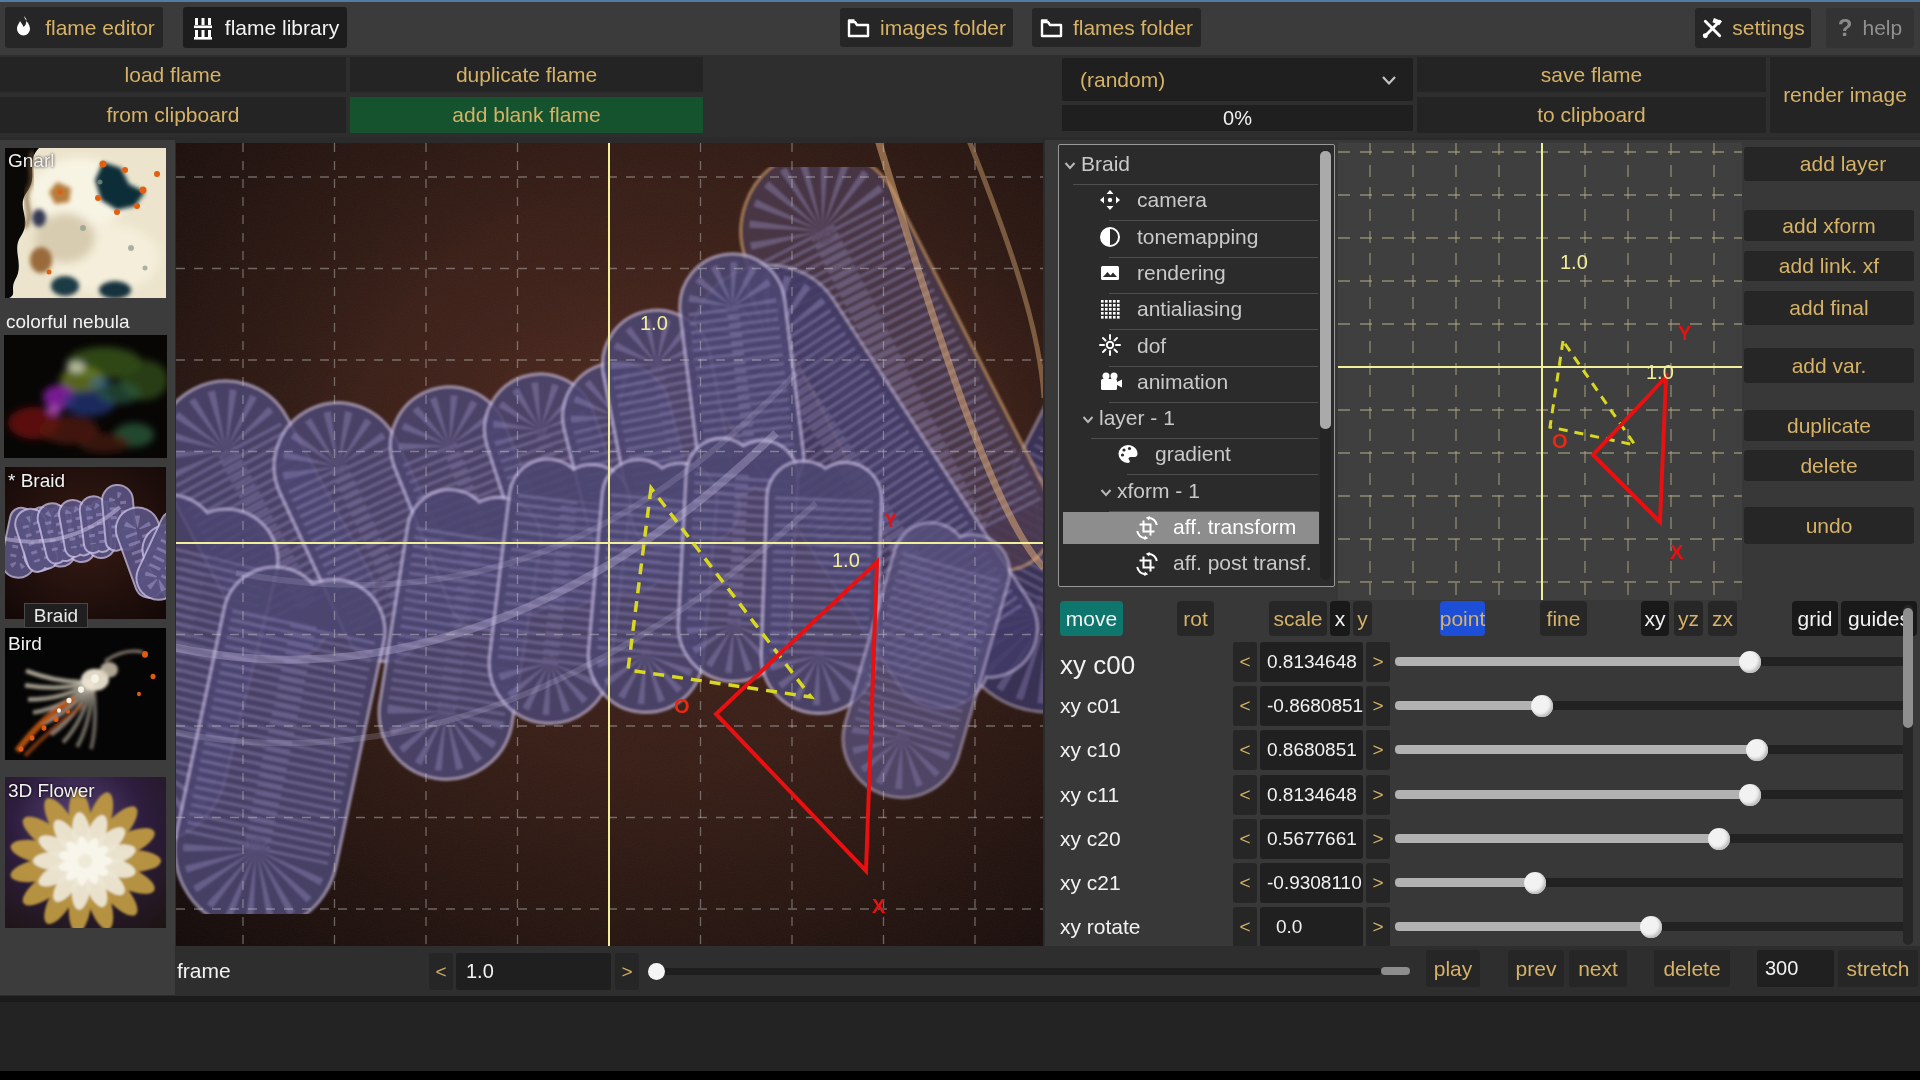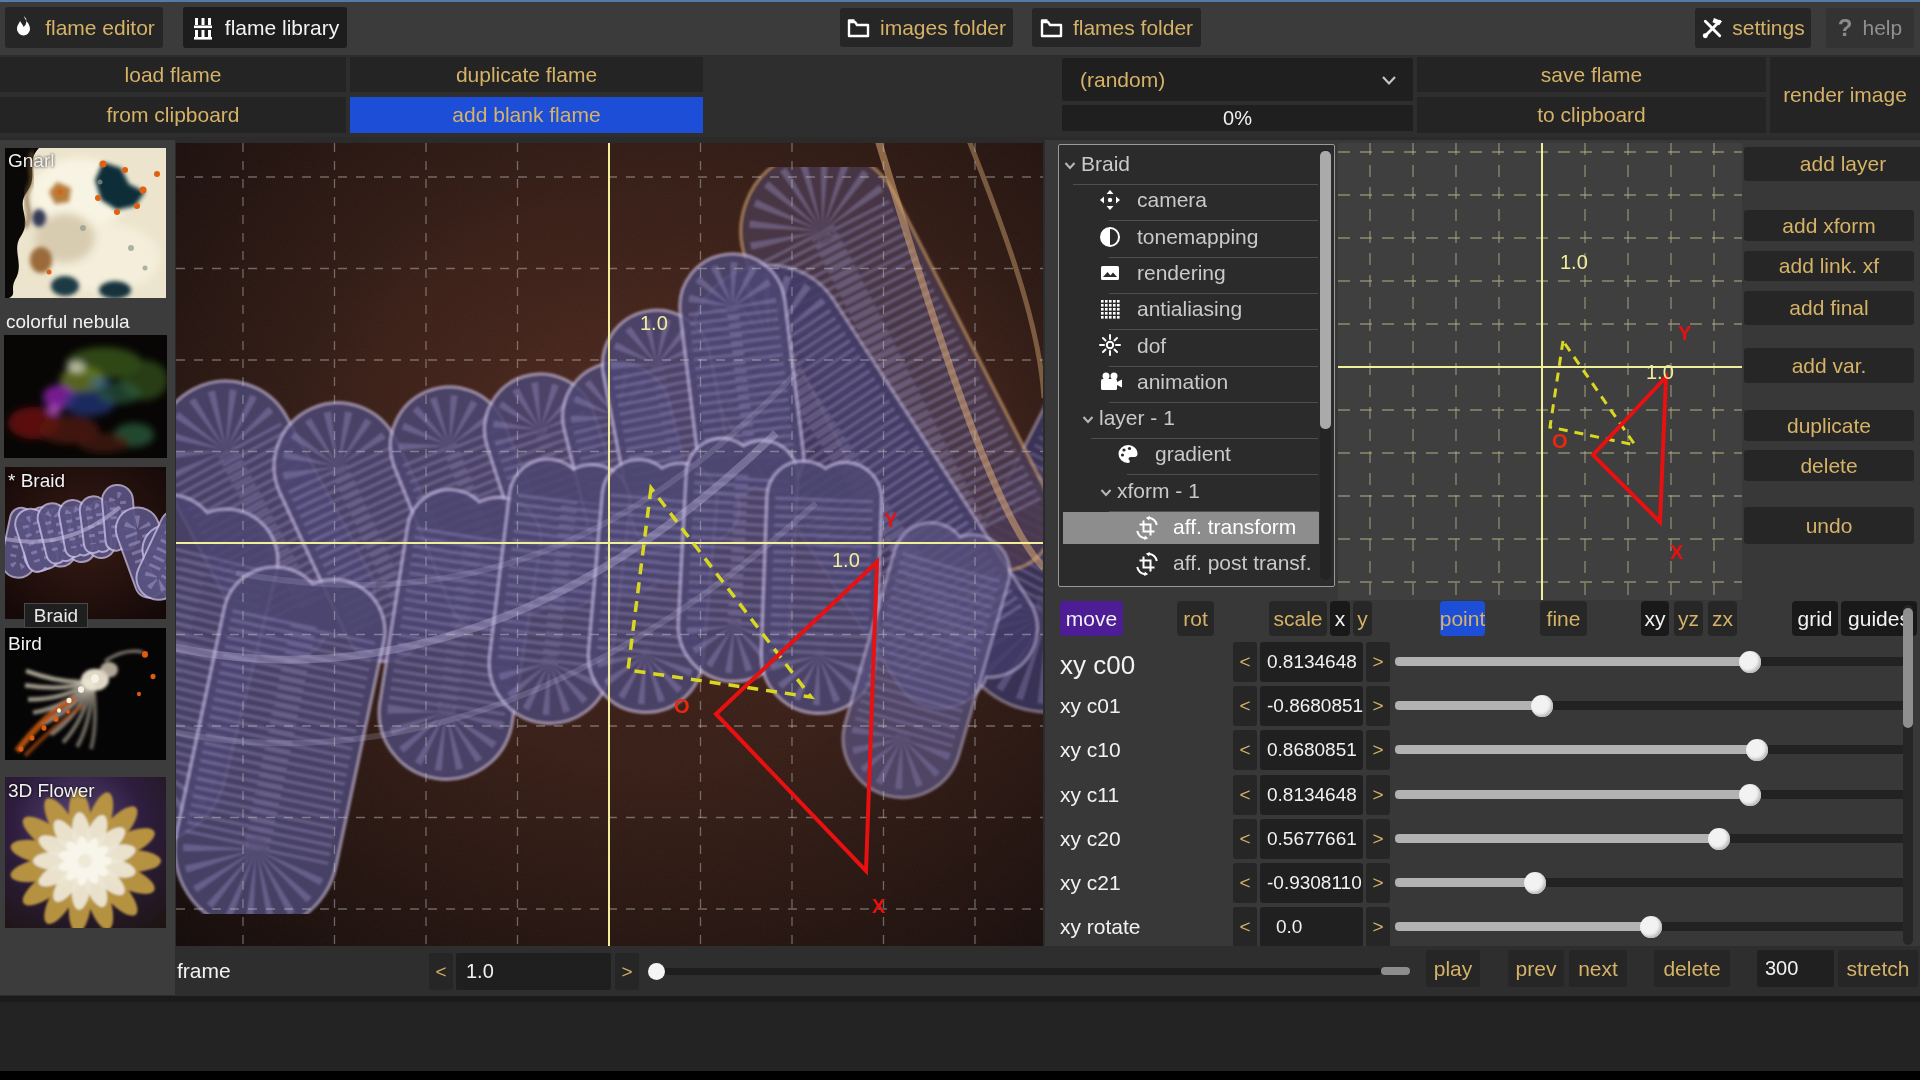--- a/index.html
+++ b/index.html
@@ -56,21 +56,21 @@
       <span>settings</span>
     </div>
 <div class="btn" style="left:1826px;top:8px;width:88px;height:40px;background:#333;color:#909090;gap:10px">
       <span style="font-size:24px;font-weight:bold;color:#8a8a8a">?</span>
       <span>help</span>
     </div>
 <div class="abs" style="left:0;top:55px;width:1920px;height:82px;background:#2e2e2e"></div>
 <div class="btn" style="left:0px;top:57px;width:346px;height:35px;background:#242424;border-radius:0;">load flame</div>
 <div class="btn" style="left:0px;top:97px;width:346px;height:36px;background:#242424;border-radius:0;">from clipboard</div>
 <div class="btn" style="left:350px;top:57px;width:353px;height:35px;background:#242424;border-radius:0;">duplicate flame</div>
-<div class="btn" style="left:350px;top:97px;width:353px;height:36px;background:#1d4ed8;border-radius:0;text-align:center;">add blank flame</div>
+<div class="btn" style="left:350px;top:97px;width:353px;height:36px;background:#14532d;border-radius:0;text-align:center;">add blank flame</div>
 <div class="abs" style="left:1062px;top:58px;width:351px;height:43px;background:#1f1f1f;border-radius:2px;color:#d5b267;font-size:21px;display:flex;align-items:center;padding-left:18px">(random)<svg style="position:absolute;right:16px;top:17px" width="16" height="11">
         <path d="M2 2 L8 8.5 L14 2" stroke="#c4c4c4" stroke-width="2.2" fill="none"></path>
       </svg></div>
 <div class="abs" style="left:1062px;top:105px;width:351px;height:26px;background:#1f1f1f;color:#f0f0f0;font-size:20px;display:flex;align-items:center;justify-content:center">0%</div>
 <div class="btn" style="left:1417px;top:57px;width:349px;height:35px;background:#242424;border-radius:0;">save flame</div>
 <div class="btn" style="left:1417px;top:97px;width:349px;height:36px;background:#242424;border-radius:0;">to clipboard</div>
 <div class="btn" style="left:1770px;top:57px;width:150px;height:76px;background:#242424;border-radius:0;">render image</div>
 <div class="abs" style="left:1045px;top:140px;width:875px;height:807px;background:#383838"></div>
 <div class="abs" style="left:0;top:140px;width:175px;height:855px;background:#3c3c3c"></div>
 <div class="abs" style="left:5px;top:148px;width:161px;height:150px"><svg width="161" height="150" viewBox="0 0 161 150">
@@ -573,21 +573,21 @@
 </svg>
     </div>
 <div class="btn" style="left:1744px;top:147px;width:198px;height:34px">add layer</div>
 <div class="btn" style="left:1744px;top:210px;width:170px;height:31px">add xform</div>
 <div class="btn" style="left:1744px;top:251px;width:170px;height:30px">add link. xf</div>
 <div class="btn" style="left:1744px;top:291px;width:170px;height:34px">add final</div>
 <div class="btn" style="left:1744px;top:348px;width:170px;height:35px">add var.</div>
 <div class="btn" style="left:1744px;top:410px;width:170px;height:31px">duplicate</div>
 <div class="btn" style="left:1744px;top:450px;width:170px;height:31px">delete</div>
 <div class="btn" style="left:1744px;top:507px;width:170px;height:37px">undo</div>
-<div class="btn white" style="left:1060px;top:601px;width:63px;height:35px;background:#4c1d95;border-radius:4px">move</div>
+<div class="btn white" style="left:1060px;top:601px;width:63px;height:35px;background:#0f766e;border-radius:4px">move</div>
 <div class="btn" style="left:1177px;top:601px;width:37px;height:35px;background:#272727;border-radius:4px">rot</div>
 <div class="btn" style="left:1269px;top:601px;width:58px;height:35px;background:#272727;border-radius:4px">scale</div>
 <div class="btn white" style="left:1330px;top:601px;width:20px;height:35px;background:#191919;border-radius:4px">x</div>
 <div class="btn" style="left:1353px;top:601px;width:19px;height:35px;background:#272727;border-radius:4px">y</div>
 <div class="btn" style="left:1440px;top:601px;width:45px;height:35px;background:#1d4ed8;border-radius:4px">point</div>
 <div class="btn" style="left:1540px;top:601px;width:47px;height:35px;background:#272727;border-radius:4px">fine</div>
 <div class="btn white" style="left:1641px;top:601px;width:28px;height:35px;background:#191919;border-radius:4px">xy</div>
 <div class="btn" style="left:1674px;top:601px;width:29px;height:35px;background:#272727;border-radius:4px">yz</div>
 <div class="btn" style="left:1708px;top:601px;width:29px;height:35px;background:#272727;border-radius:4px">zx</div>
 <div class="btn white" style="left:1792px;top:601px;width:46px;height:35px;background:#191919;border-radius:4px">grid</div>

